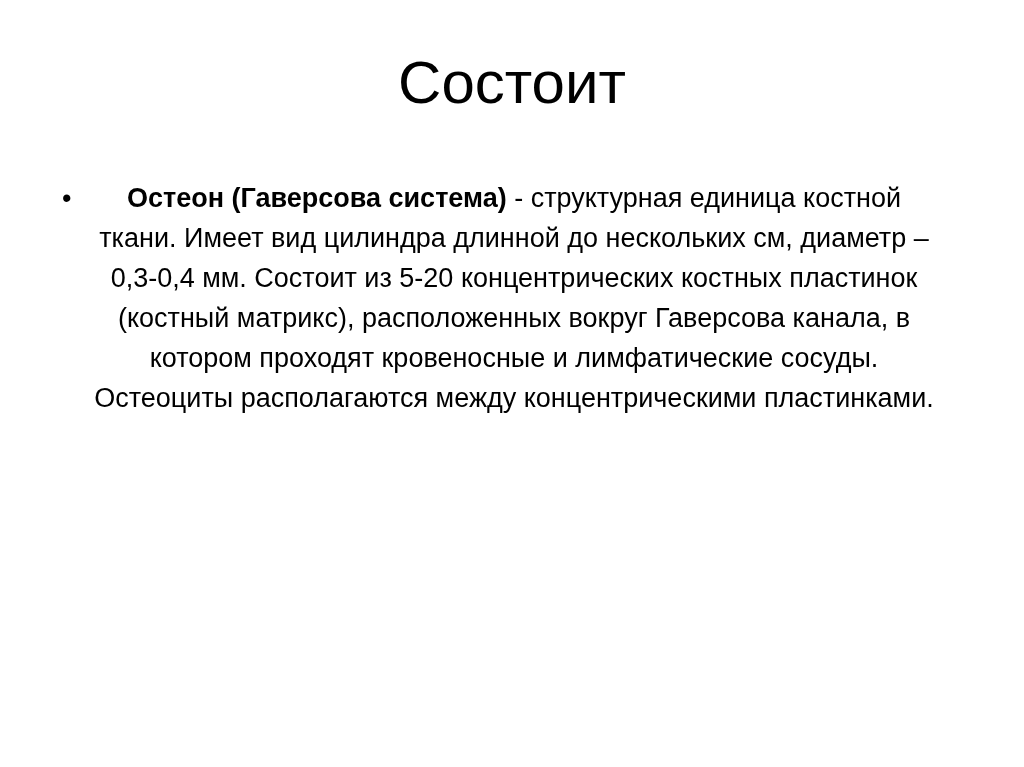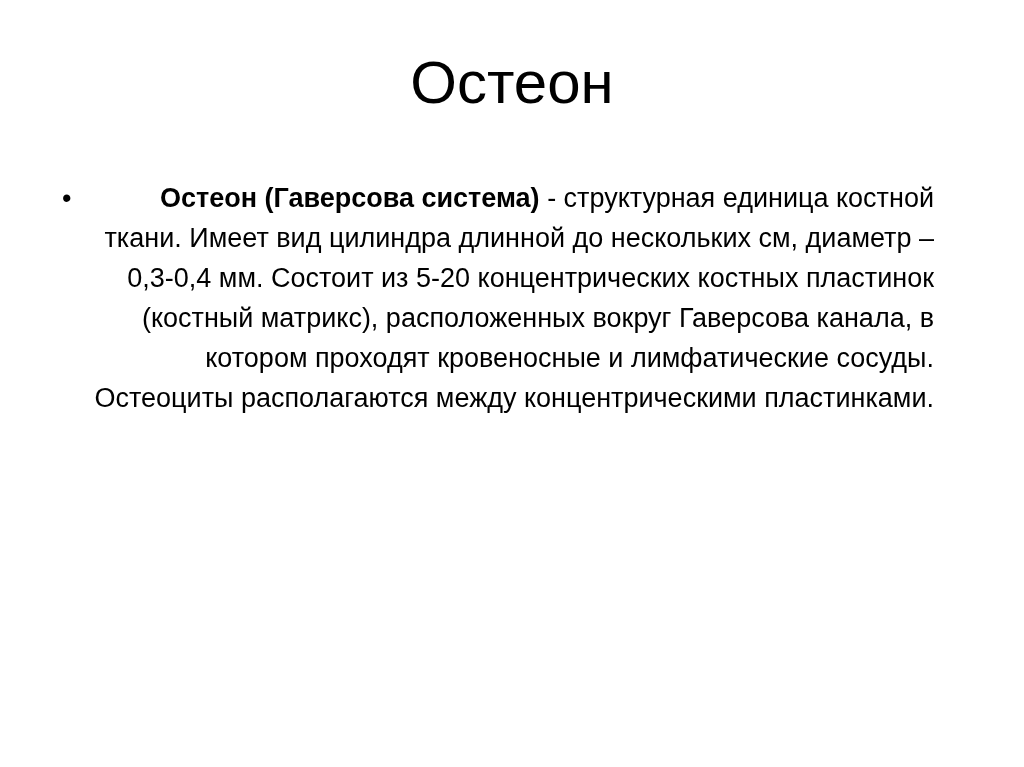--- a/index.html
+++ b/index.html
@@ -51,33 +51,33 @@
     text-align: left;
     padding-left: 10px;
     box-sizing: border-box;
     color: #000000;
   }
   .bullet-text {
     flex: 1 1 auto;
     font-size: 27px;
     line-height: 40px;
     color: #000000;
-    text-align: right;
+    text-align: center;
     max-width: 840px;
   }
   .bullet-text b {
     font-weight: 700;
   }
 </style>
 </head>
 <body>
 
 <div class="slide">
 
-  <div class="slide-title">Остеон</div>
+  <div class="slide-title">Состоит</div>
 
   <div class="body-block">
     <div class="bullet-row">
       <span class="bullet-mark">•</span>
       <span class="bullet-text"><b>Остеон (Гаверсова система)</b><span> - структурная единица костной ткани.  Имеет вид цилиндра длинной до нескольких см, диаметр – 0,3-0,4 мм. Состоит из 5-20 концентрических костных пластинок (костный матрикс), расположенных вокруг Гаверсова канала, в котором проходят кровеносные и лимфатические сосуды.  Остеоциты располагаются между концентрическими пластинками.</span></span>
     </div>
   </div>
 
 </div>
 

